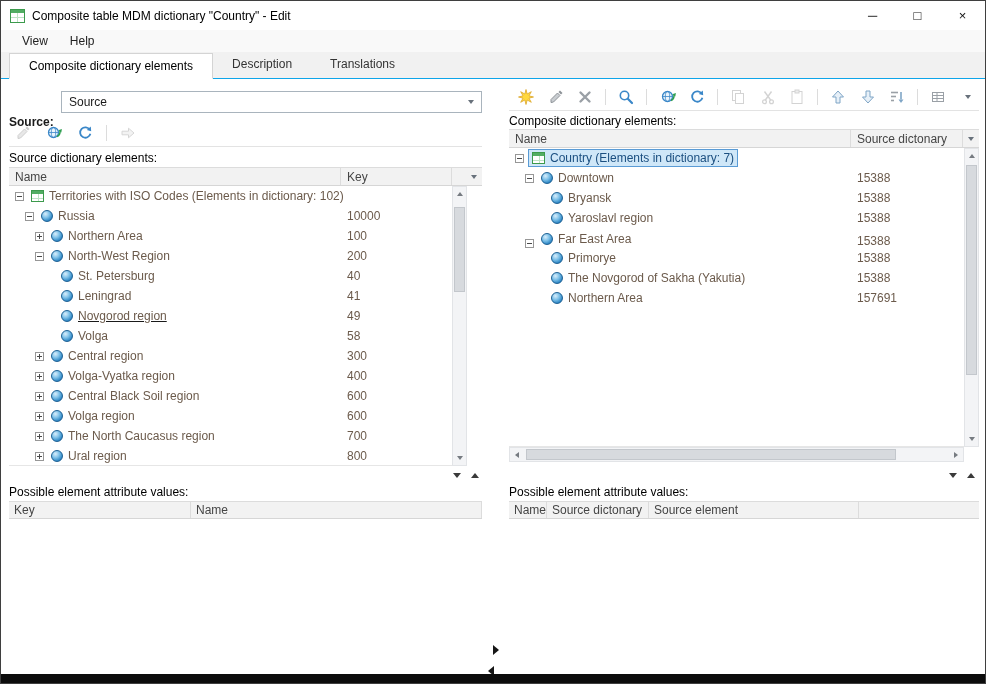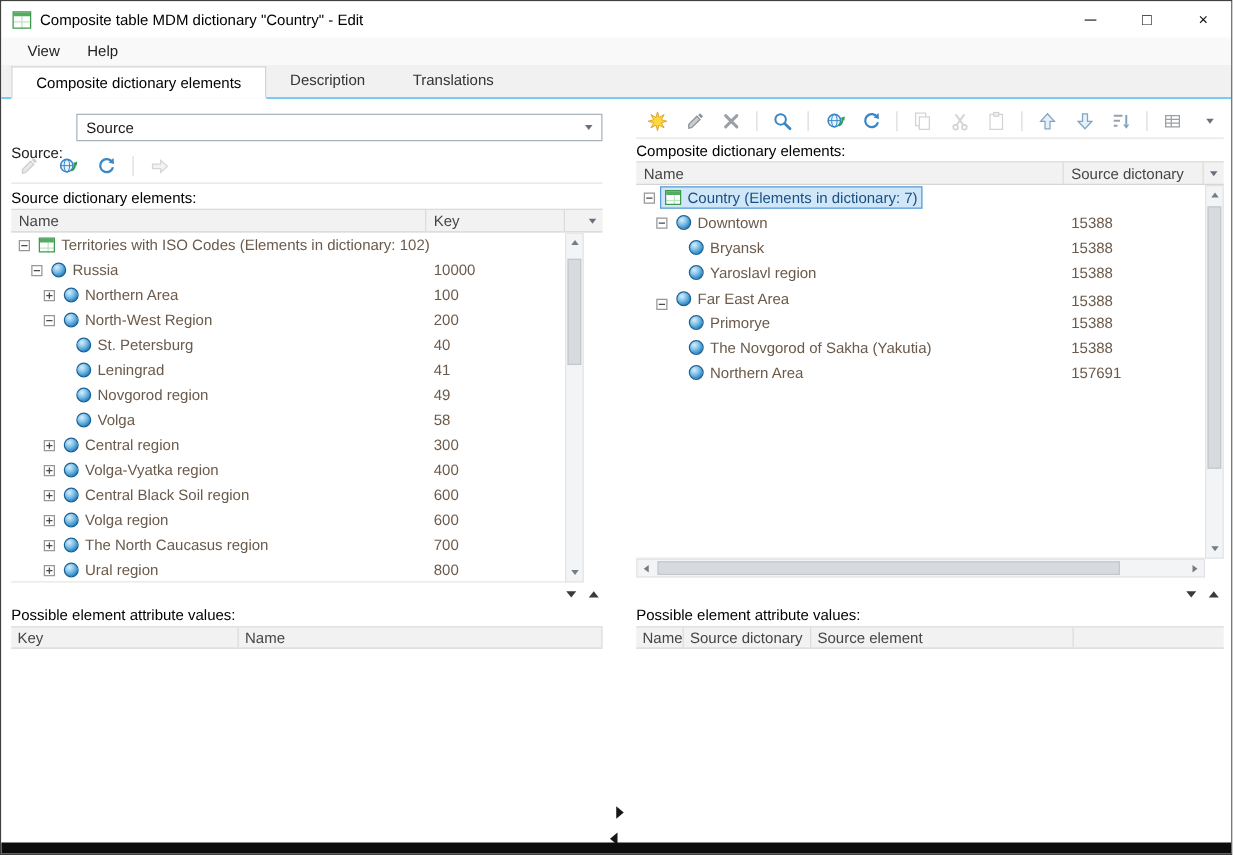--- a/index.html
+++ b/index.html
@@ -20,21 +20,21 @@
   .tabstrip { height:27px; background:#f1f1f1; border-bottom:1px solid #0ea5e9; display:flex; align-items:flex-end; padding-left:8px; }
   .tab { height:26px; line-height:25px; padding:0 19px; color:#333; position:relative; }
   .tab.active { background:#fff; border:1px solid #d4d4d4; border-bottom:1px solid #fff; margin-bottom:-1px; color:#000; }
 
   
   .content { position:relative; height:595px; background:#fff; }
   .panel-label { position:absolute; color:#000; }
 
   
   .source-row { position:absolute; left:8px; top:11px; width:473px; height:23px; display:flex; align-items:center; }
-  .source-label { font-weight:normal; width:52px;margin-top:40px; }
+  .source-label { font-weight:bold; width:52px;margin-top:40px; }
   .combo { flex:1; height:22px; border:1px solid #a9b4bd; background:#fff; display:flex; align-items:center; padding:0 7px; position:relative; }
   .combo .chev { position:absolute; right:7px; }
 
   .chev { width:0; height:0; border-left:3.5px solid transparent; border-right:3.5px solid transparent; border-top:4.5px solid #68717b; display:inline-block; }
 
   
   .toolbar { position:absolute; display:flex; align-items:center; gap:7px; border-bottom:1px solid #e3e3e3; }
   .left-toolbar { left:8px; top:40px; width:473px; height:28px; padding-left:2px; }
   .right-toolbar { left:508px; top:4px; width:470px; height:28px; padding-left:6px; }
   .tb-btn { width:24px; height:22px; display:flex; align-items:center; justify-content:center; }
@@ -245,21 +245,21 @@
     <span class="row-key">40</span>
   </div>
           <div class="tree-row" style="padding-left: 36px;">
     <span class="expander hidden"></span>
     <span class="cell">
       <span class="item-icon circle"></span>
       <span class="row-label">Leningrad</span>
     </span>
     <span class="row-key">41</span>
   </div>
-          <div class="tree-row" style="padding-left: 36px;">
+          <div class="tree-row" style="padding-left: 36px; text-decoration: underline;">
     <span class="expander hidden"></span>
     <span class="cell">
       <span class="item-icon circle"></span>
       <span class="row-label">Novgorod region</span>
     </span>
     <span class="row-key">49</span>
   </div>
           <div class="tree-row" style="padding-left: 36px;">
     <span class="expander hidden"></span>
     <span class="cell">

